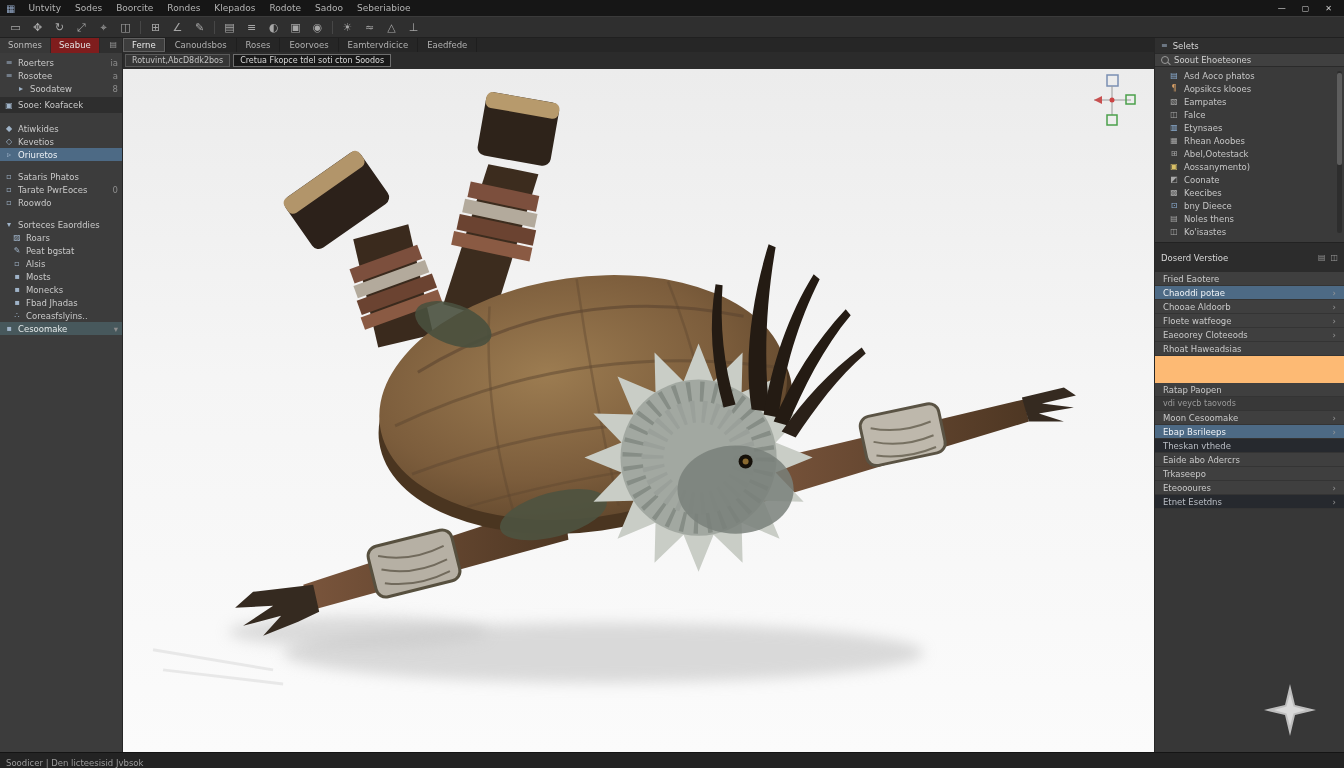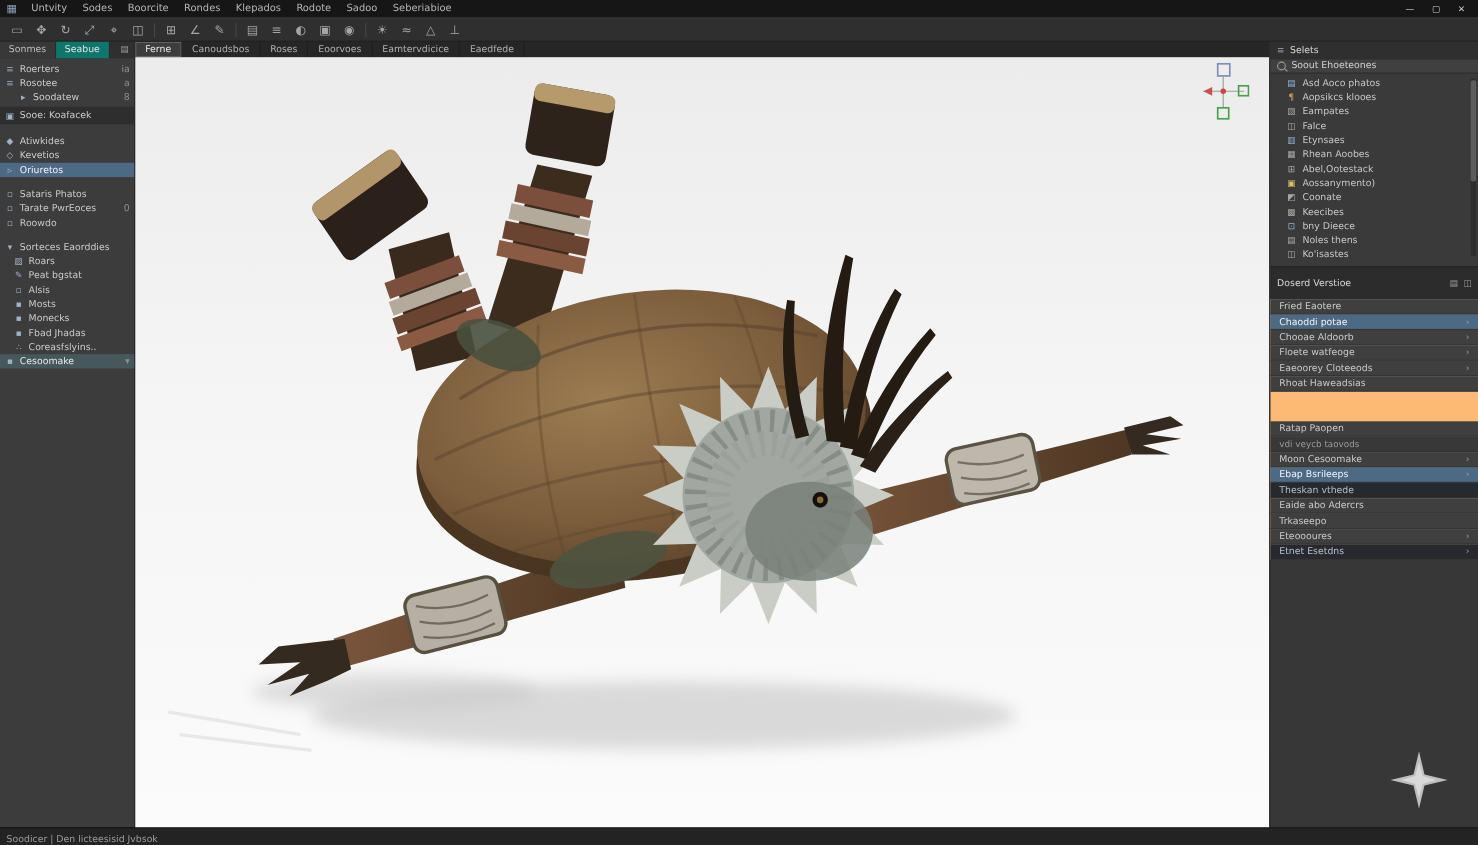--- a/index.html
+++ b/index.html
@@ -14,21 +14,21 @@
 
 .toolbar{height:22px;background:#2f2f2f;border-top:1px solid #3a3a3a;border-bottom:1px solid #202020;display:flex;align-items:center;gap:7px;padding:0 8px;font-size:11px;color:#a6a6a6;flex:0 0 auto}
 .tbi{width:15px;text-align:center}
 .tbsep{width:1px;height:13px;background:#474747}
 
 .main{flex:1;display:flex;min-height:0}
 
 .left-sidebar{width:123px;background:#3c3c3c;border-right:1px solid #262626;display:flex;flex-direction:column;font-size:8.5px;flex:0 0 auto}
 .ltabs{height:15px;display:flex;background:#2f2f2f;align-items:stretch}
 .ltab{padding:2px 8px;background:#383838;border-right:1px solid #2a2a2a;color:#bdbdbd}
-.ltab.active{background:#0f766e;color:#e2e2e2}
+.ltab.active{background:#7f1d1d;color:#e2e2e2}
 .ltab-more{margin-left:auto;padding:2px 5px;color:#9a9a9a;font-size:8px}
 .lrow{height:13px;display:flex;align-items:center;gap:4px;padding:0 4px;color:#c9c9c9;white-space:nowrap;overflow:hidden}
 .lrow .licon{width:10px;font-size:8px;color:#9fb3c8;text-align:center;flex:0 0 auto}
 .lrow .lbadge{margin-left:auto;color:#8d8d8d}
 .lrow.indent{padding-left:16px}
 .lrow.indent2{padding-left:12px}
 .lrow.dark{background:#2e2e2e;height:16px;margin-top:2px}
 .lrow.sel{background:#4d6a85;color:#eef2f6}
 .lrow.sel2{background:#47585c;color:#e4e9e9}
 .lrow.gap{margin-top:9px}
@@ -208,20 +208,24 @@
 
     <div class="center">
       <div class="vtabs">
         <span class="vtab active">Ferne</span>
         <span class="vtab">Canoudsbos</span>
         <span class="vtab">Roses</span>
         <span class="vtab">Eoorvoes</span>
         <span class="vtab">Eamtervdicice</span>
         <span class="vtab">Eaedfede</span>
       </div>
+      <div class="vsub">
+        <span class="chip">Rotuvint,AbcD8dk2bos</span>
+        <span class="chip dark">Cretua Fkopce tdel soti cton Soodos</span>
+      </div>
 
       <div class="viewport">
 
         <svg class="creature" viewBox="0 0 1030 682" preserveAspectRatio="none">
           <defs>
             <radialGradient id="gShell" cx="42%" cy="38%" r="78%">
               <stop offset="0" stop-color="#9c7c51"></stop>
               <stop offset="0.55" stop-color="#7c5d3c"></stop>
               <stop offset="1" stop-color="#523b24"></stop>
             </radialGradient>

